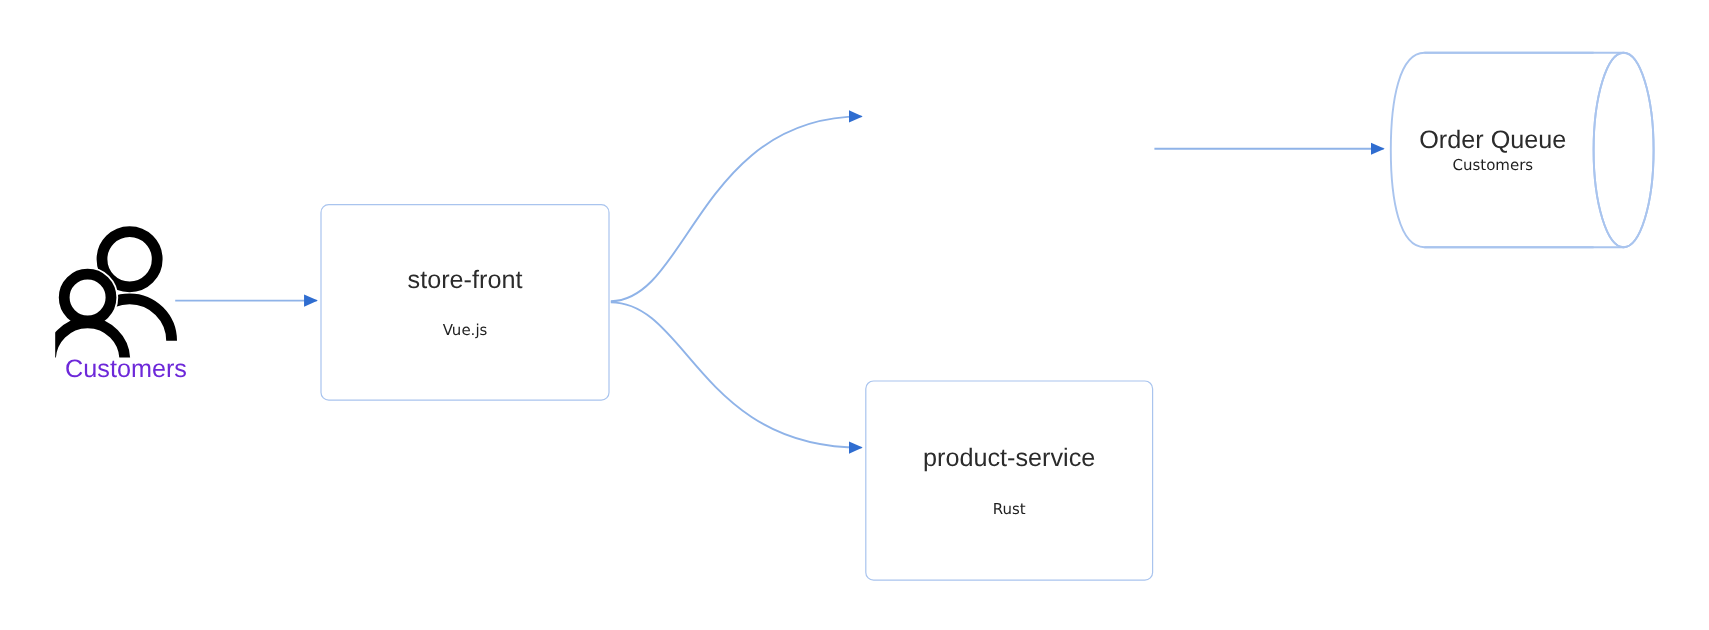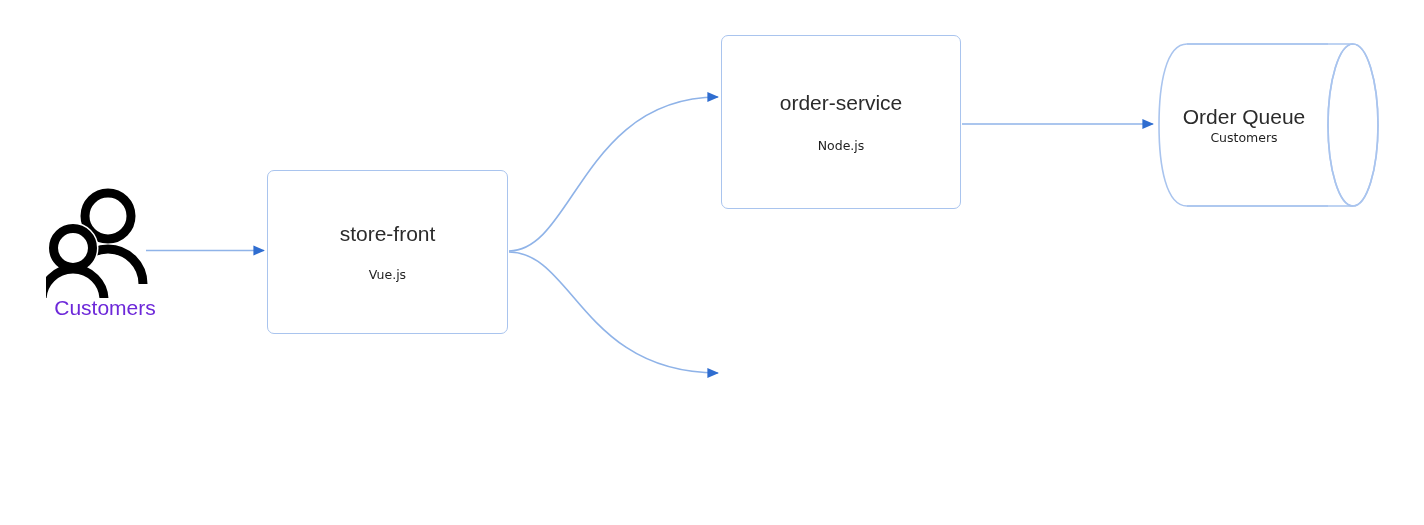--- a/index.html
+++ b/index.html
@@ -138,25 +138,25 @@
       <path d="M -4 112 A 31 31 0 0 1 58 112" fill="none" stroke="#000000" stroke-width="9"></path>
     </svg>
     <div id="customers-label">Customers</div>
   </div>
 
   <div class="node-box" id="store-front-node">
     <div class="node-title">store-front</div>
     <div class="node-sub">Vue.js</div>
   </div>
 
-  <div class="node-box" id="order-service-node">
-    <div class="node-title">order-service</div>
-    <div class="node-sub">Node.js</div>
+
+  <div class="node-box" id="product-service-node">
+    <div class="node-title">product-service</div>
+    <div class="node-sub">Rust</div>
   </div>
-
 
   <div id="order-queue-node">
     <svg width="226" height="182" viewBox="0 0 226 182" xmlns="http://www.w3.org/2000/svg">
 
       <path d="M 172 10
                L 31 10
                C 10 10, 3 50, 3 91
                C 3 132, 10 172, 31 172
                L 172 172" fill="#ffffff" stroke="#a9c4ee" stroke-width="1.6" stroke-linejoin="round"></path>
       <ellipse cx="197" cy="91" rx="25" ry="81" fill="#ffffff" stroke="#a9c4ee" stroke-width="1.6"></ellipse>

